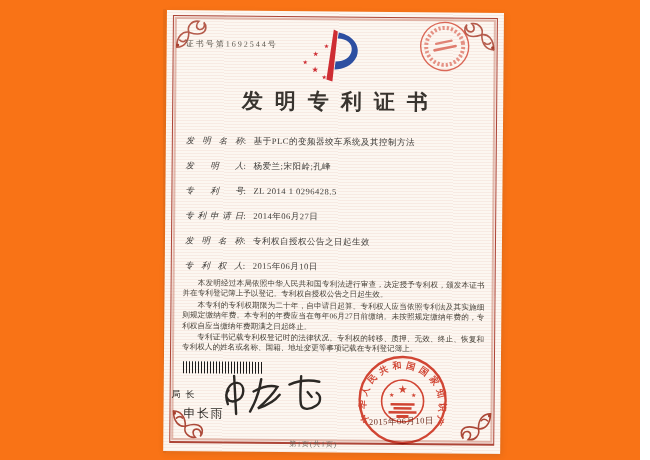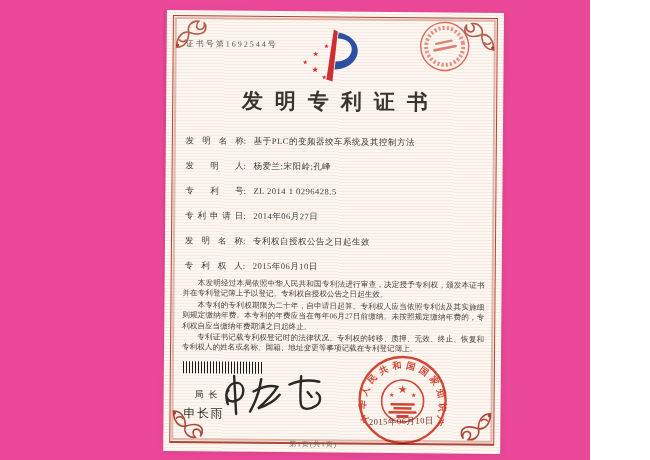--- a/index.html
+++ b/index.html
@@ -1,16 +1,16 @@
 <!DOCTYPE html>
 <html><head>
 <meta charset="utf-8">
 <style>
   html,body{margin:0;padding:0;background:#ffffff;}
-  #stage{position:relative;width:590px;height:460px;background:#ec4899;overflow:hidden;
+  #stage{position:relative;width:640px;height:460px;background:#f97316;overflow:hidden;
          font-family:"Liberation Serif","DejaVu Serif",serif;}
   .edge-line{position:absolute;left:163px;top:9px;width:3px;height:444px;background:rgba(60,50,40,.07);}
   #cert{position:absolute;left:167px;top:10px;width:337px;height:441px;background:#fcf7f1;
         transform:rotate(.5deg);transform-origin:top left;
         box-shadow:1px 2px 6px rgba(80,60,50,.16);}
   .pattern{position:absolute;inset:0;pointer-events:none;
         background:repeating-linear-gradient(0deg,rgba(206,120,100,.10) 0 1px,rgba(255,255,255,0) 1px 3px);}
   .frame{position:absolute;left:6px;right:6px;top:5px;bottom:8px;
         border:1.6px solid #ad4537;border-bottom-width:2.5px;
         box-shadow:inset 0 0 0 1px rgba(255,255,255,.65), inset 0 0 0 3px rgba(196,110,92,.45);}
@@ -19,28 +19,28 @@
   .corner.tr{right:7px;top:6px;transform:scaleX(-1);}
   .corner.bl{left:7px;bottom:9px;transform:scaleY(-1);}
   .corner.br{right:7px;bottom:9px;transform:scale(-1,-1);}
   .cert-no{position:absolute;left:19px;top:28px;font-size:8px;letter-spacing:2px;color:#5c574e;}
   .logo{position:absolute;left:130px;top:14px;width:70px;height:60px;}
   .agency-stamp{position:absolute;left:252px;top:8px;width:52px;height:52px;opacity:.85;transform:rotate(-12deg);}
   .title{position:absolute;left:0;right:0;top:76px;text-align:center;font-size:21px;font-weight:600;
         letter-spacing:12px;padding-left:12px;color:#38342f;}
   .fields{position:absolute;left:20px;right:14px;top:125px;}
   .row{height:12px;margin-bottom:13px;font-size:8.5px;color:#3c3a37;white-space:nowrap;}
-  .lbl{display:inline-block;width:58px;text-align:justify;text-align-last:justify;vertical-align:top;}
+  .lbl{display:inline-block;width:58px;text-align:justify;text-align-last:justify;vertical-align:top;font-style:italic;}
   .colon{display:inline-block;width:10px;vertical-align:top;}
   .val{letter-spacing:.5px;vertical-align:top;}
   .body{position:absolute;left:18px;top:268px;width:302px;color:#474239;}
   .body p{margin:0 0 1px 0;font-size:7.6px;line-height:10.4px;text-indent:2em;text-align:justify;}
   .barcode{position:absolute;left:19px;top:351px;width:80px;height:12px;
         background:repeating-linear-gradient(90deg,#1a1a1a 0 1.5px,transparent 1.5px 3px,#1a1a1a 3px 3.8px,transparent 3.8px 6px);}
-  .signer-title{position:absolute;left:8px;top:378px;font-size:9px;letter-spacing:5px;color:#2e2b27;margin-left:23px;}
+  .signer-title{position:absolute;left:8px;top:378px;font-size:9px;letter-spacing:5px;color:#2e2b27;}
   .signer-name{position:absolute;left:20px;top:395px;font-size:12px;letter-spacing:1.5px;color:#2e2b27;}
   .signature{position:absolute;left:50px;top:358px;width:120px;height:52px;transform:rotate(-2deg);}
   .seal{position:absolute;left:193px;top:342px;width:92px;height:92px;opacity:.93;mix-blend-mode:multiply;}
   .seal-date{position:absolute;left:186px;top:404px;width:104px;text-align:center;font-size:8.5px;
         letter-spacing:.5px;color:#6e2b1e;transform:rotate(-2deg);}
   .page-footer{position:absolute;left:90px;top:428px;width:120px;text-align:center;font-size:7px;
         letter-spacing:1px;color:#6a6258;}
 </style>
 </head>
 <body>

